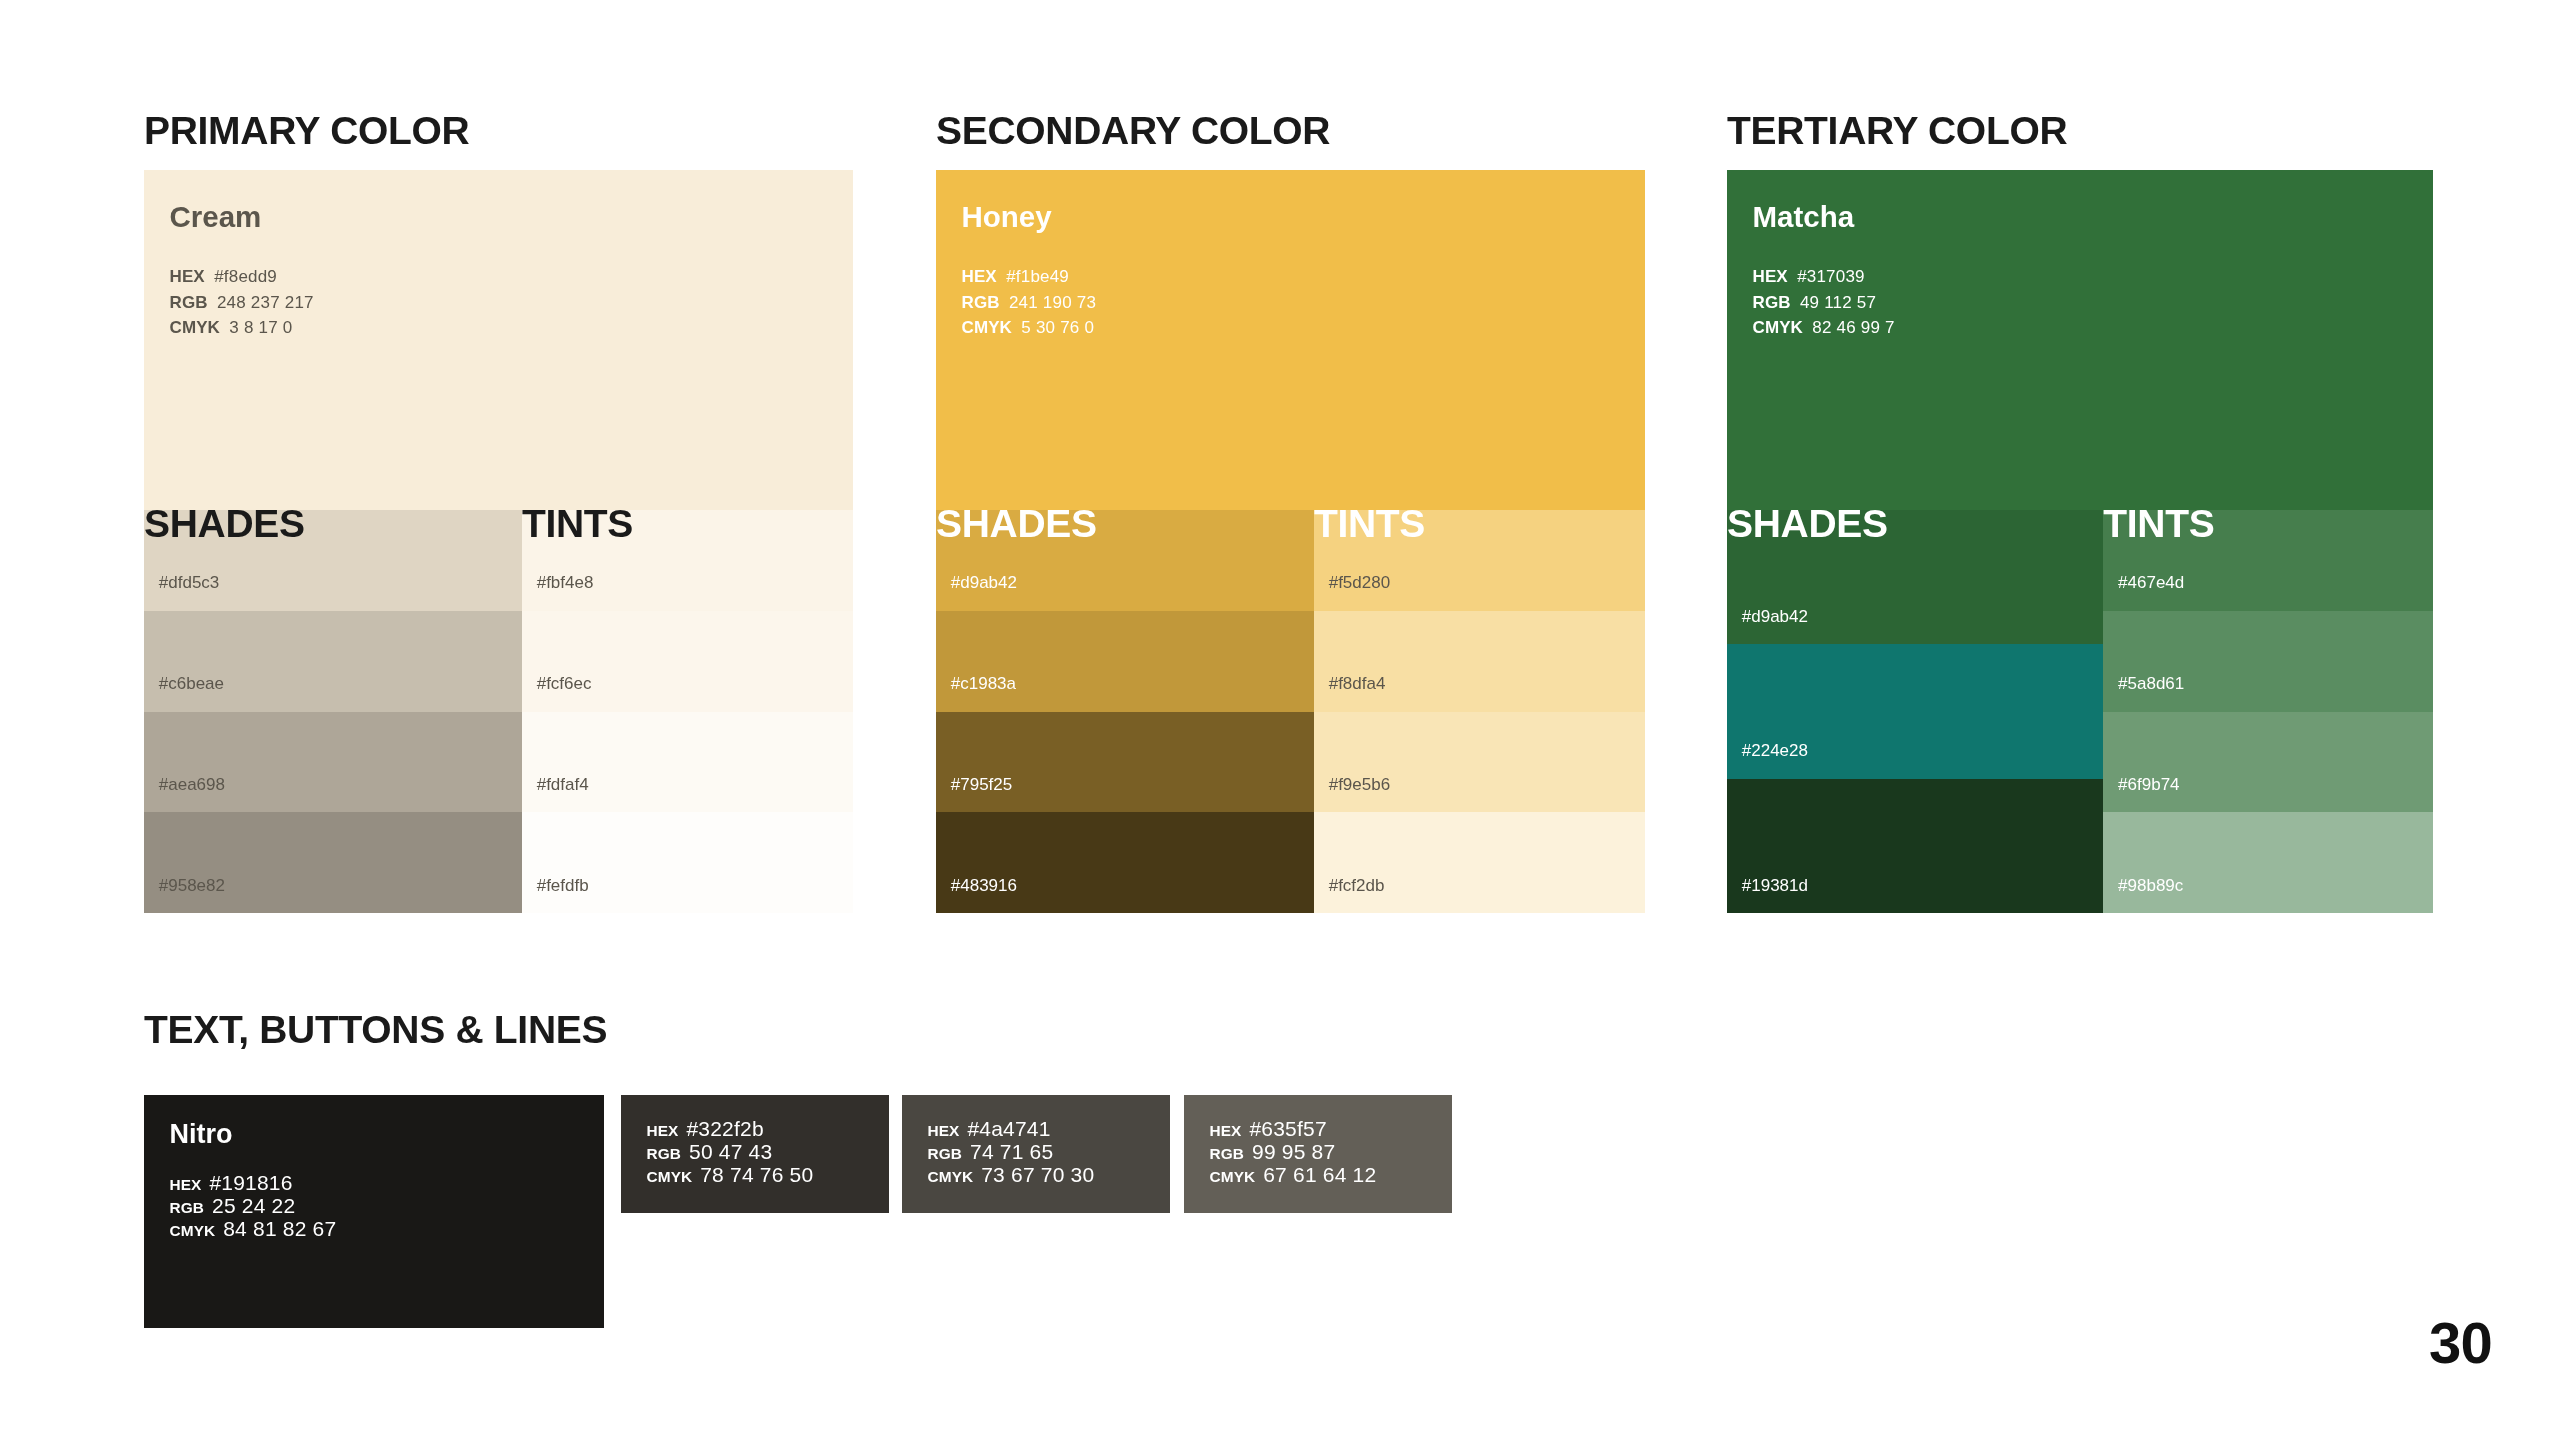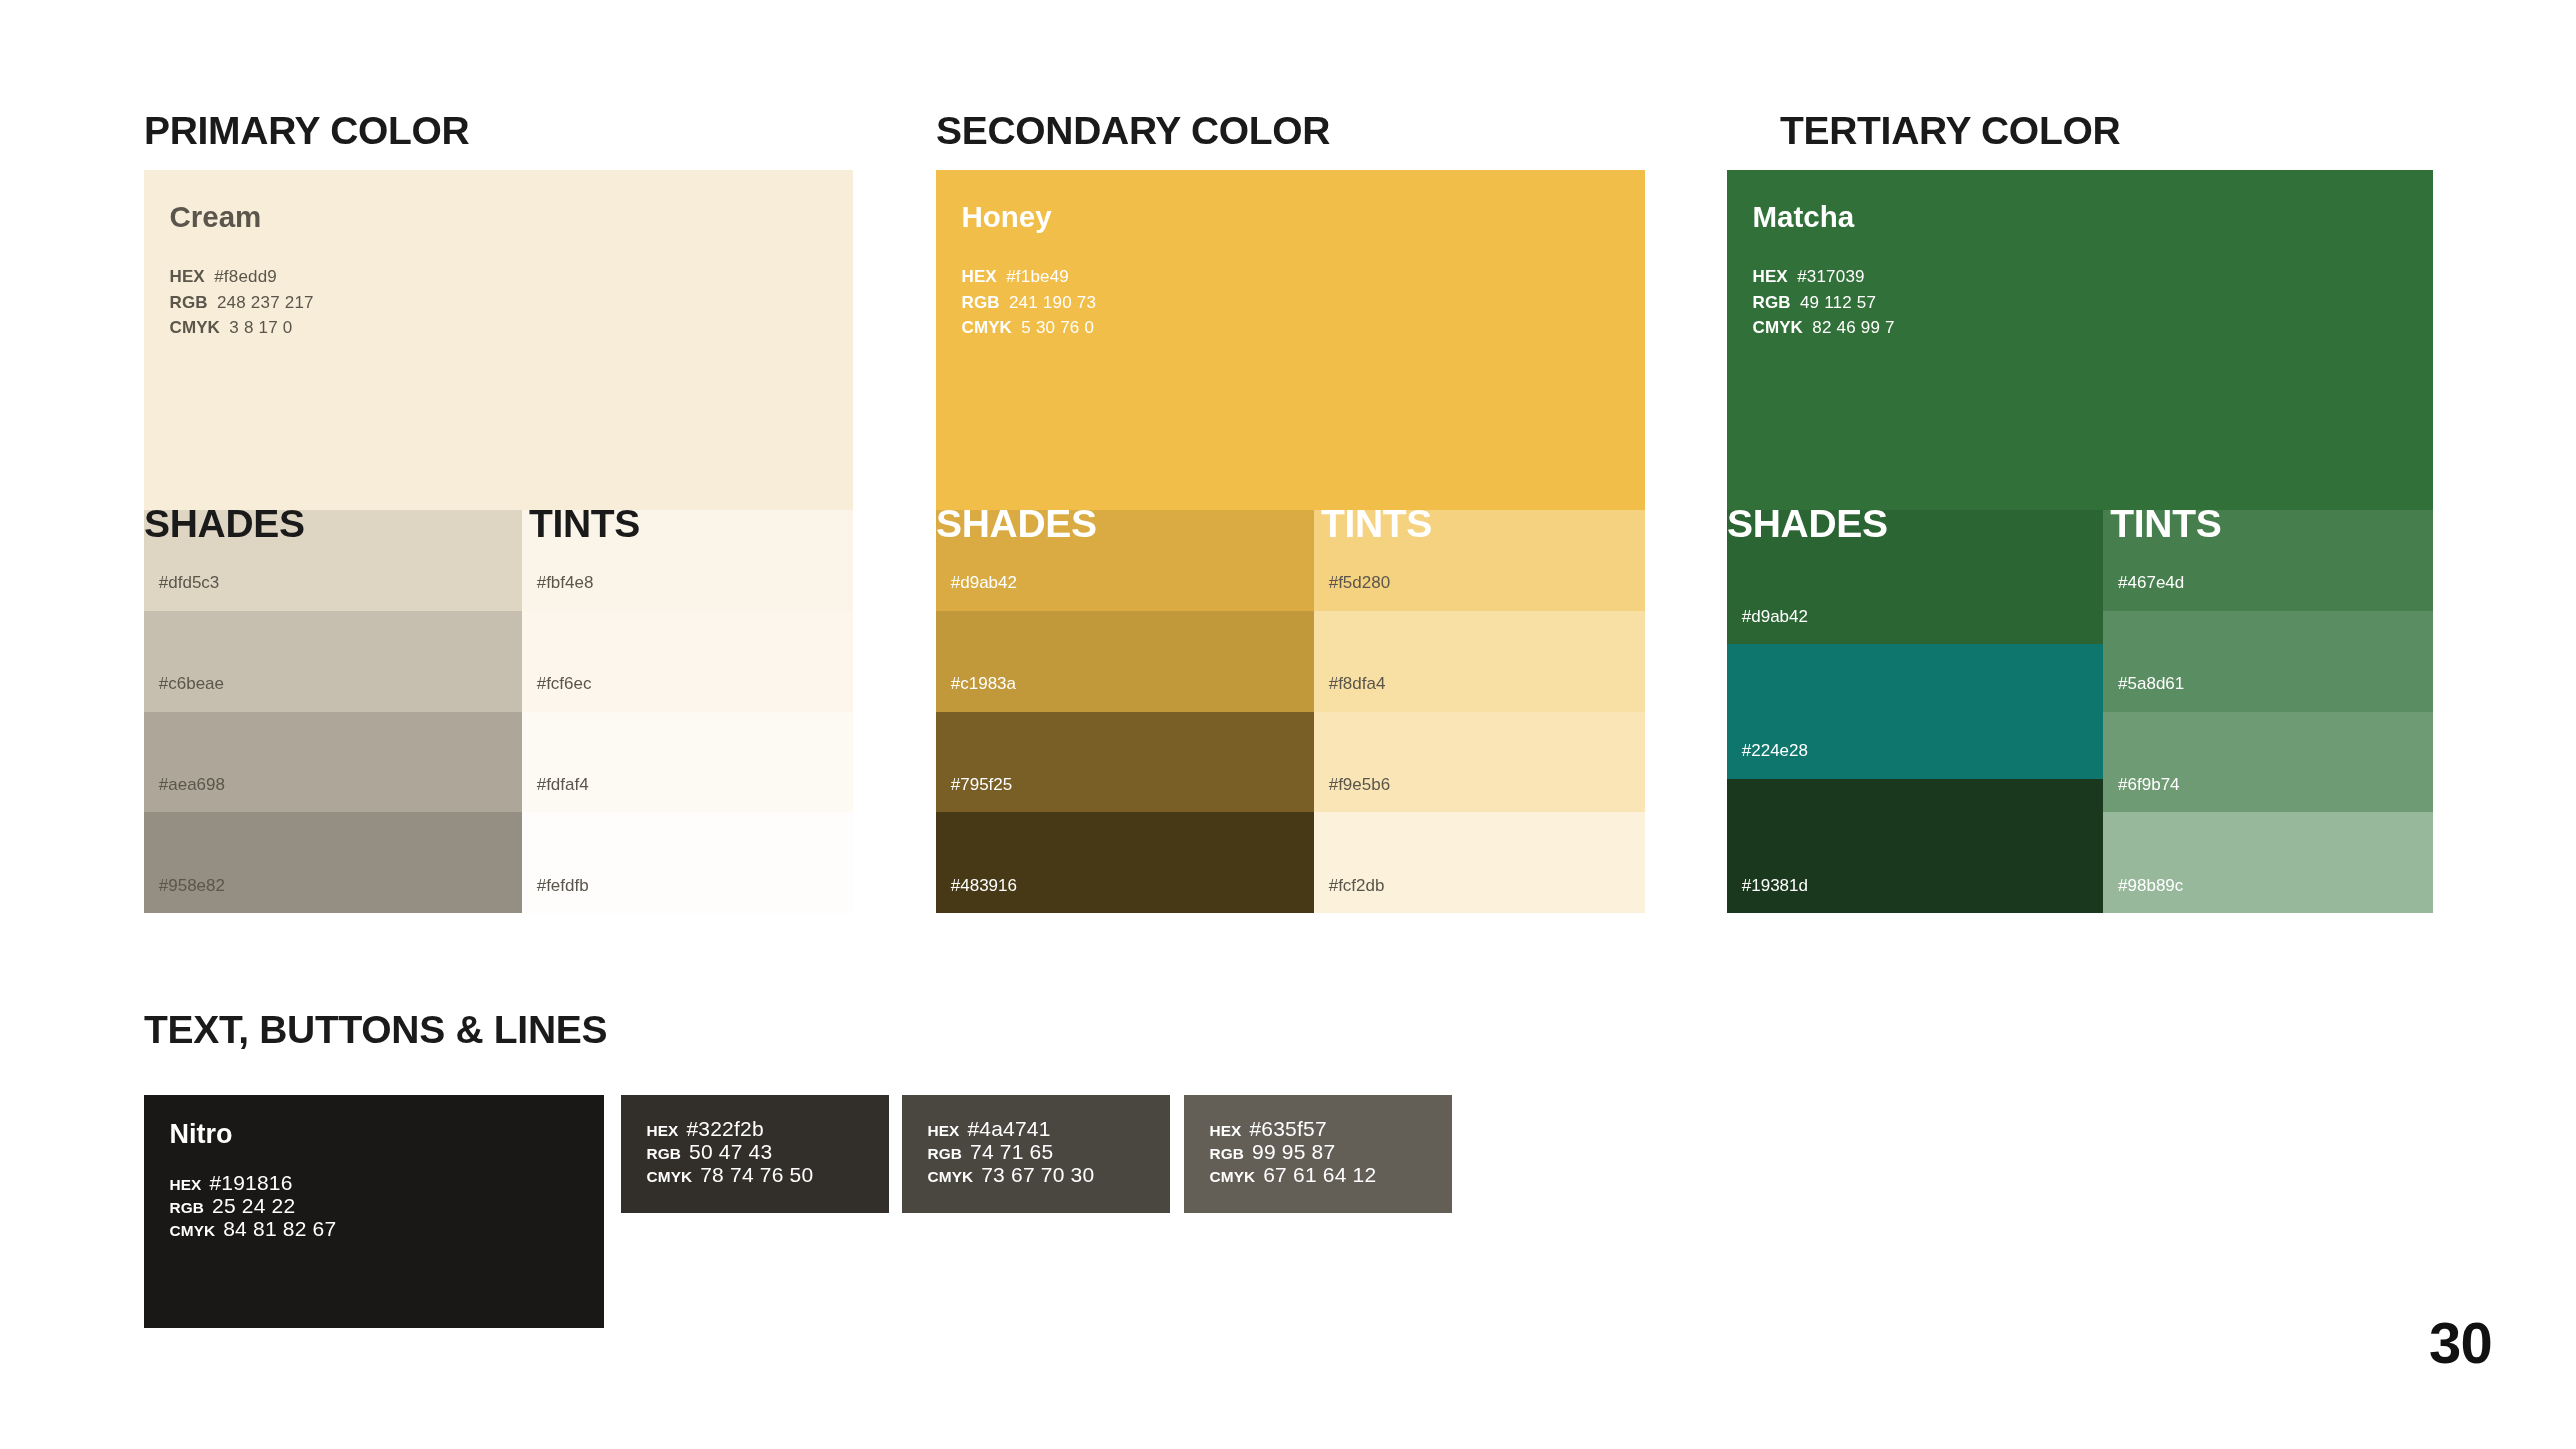--- a/index.html
+++ b/index.html
@@ -107,21 +107,21 @@
     position: absolute;
     top: -6px;
     font-size: 39px;
     font-weight: bold;
     letter-spacing: -0.3px;
     line-height: 1;
     white-space: nowrap;
     z-index: 5;
   }
   .ramp-heading.shades-h { left: 0px; }
-  .ramp-heading.tints-h  { left: 53.3%; margin-left: 7px; }
+  .ramp-heading.tints-h  { left: 53.3%; margin-left: 0; }
 
   
   .neutral-swatch {
     position: absolute;
     top: 1095px;
     height: 118px;
   }
   .neutral-name {
     position: absolute;
     left: 25.5px;
@@ -252,21 +252,21 @@
             <span class="ramp-cell-label" style="color:#5b564c">#f9e5b6</span>
           </div>
           <div class="ramp-cell" style="background:#fcf2db">
             <span class="ramp-cell-label" style="color:#5b564c">#fcf2db</span>
           </div>
         </div>
         <div class="ramp-heading shades-h" style="color:#ffffff">SHADES</div>
         <div class="ramp-heading tints-h" style="color:#ffffff">TINTS</div>
       </div>
     </div>
-    <div class="section-heading" style="left:1780px;top:111px">TERTIARY COLOR</div>
+    <div class="section-heading" style="left:1727px;top:111px">TERTIARY COLOR</div>
     <div class="palette-card" style="left:1727px;width:706px">
       <div class="card-top" style="background:#317039">
         <div class="color-name" style="color:#ffffff">Matcha</div>
         <div class="spec-list" style="color:#ffffff">
           <div class="spec-row">
             <span class="spec-label">HEX</span>
             <span class="spec-value">#317039</span>
           </div>
           <div class="spec-row">
             <span class="spec-label">RGB</span>

